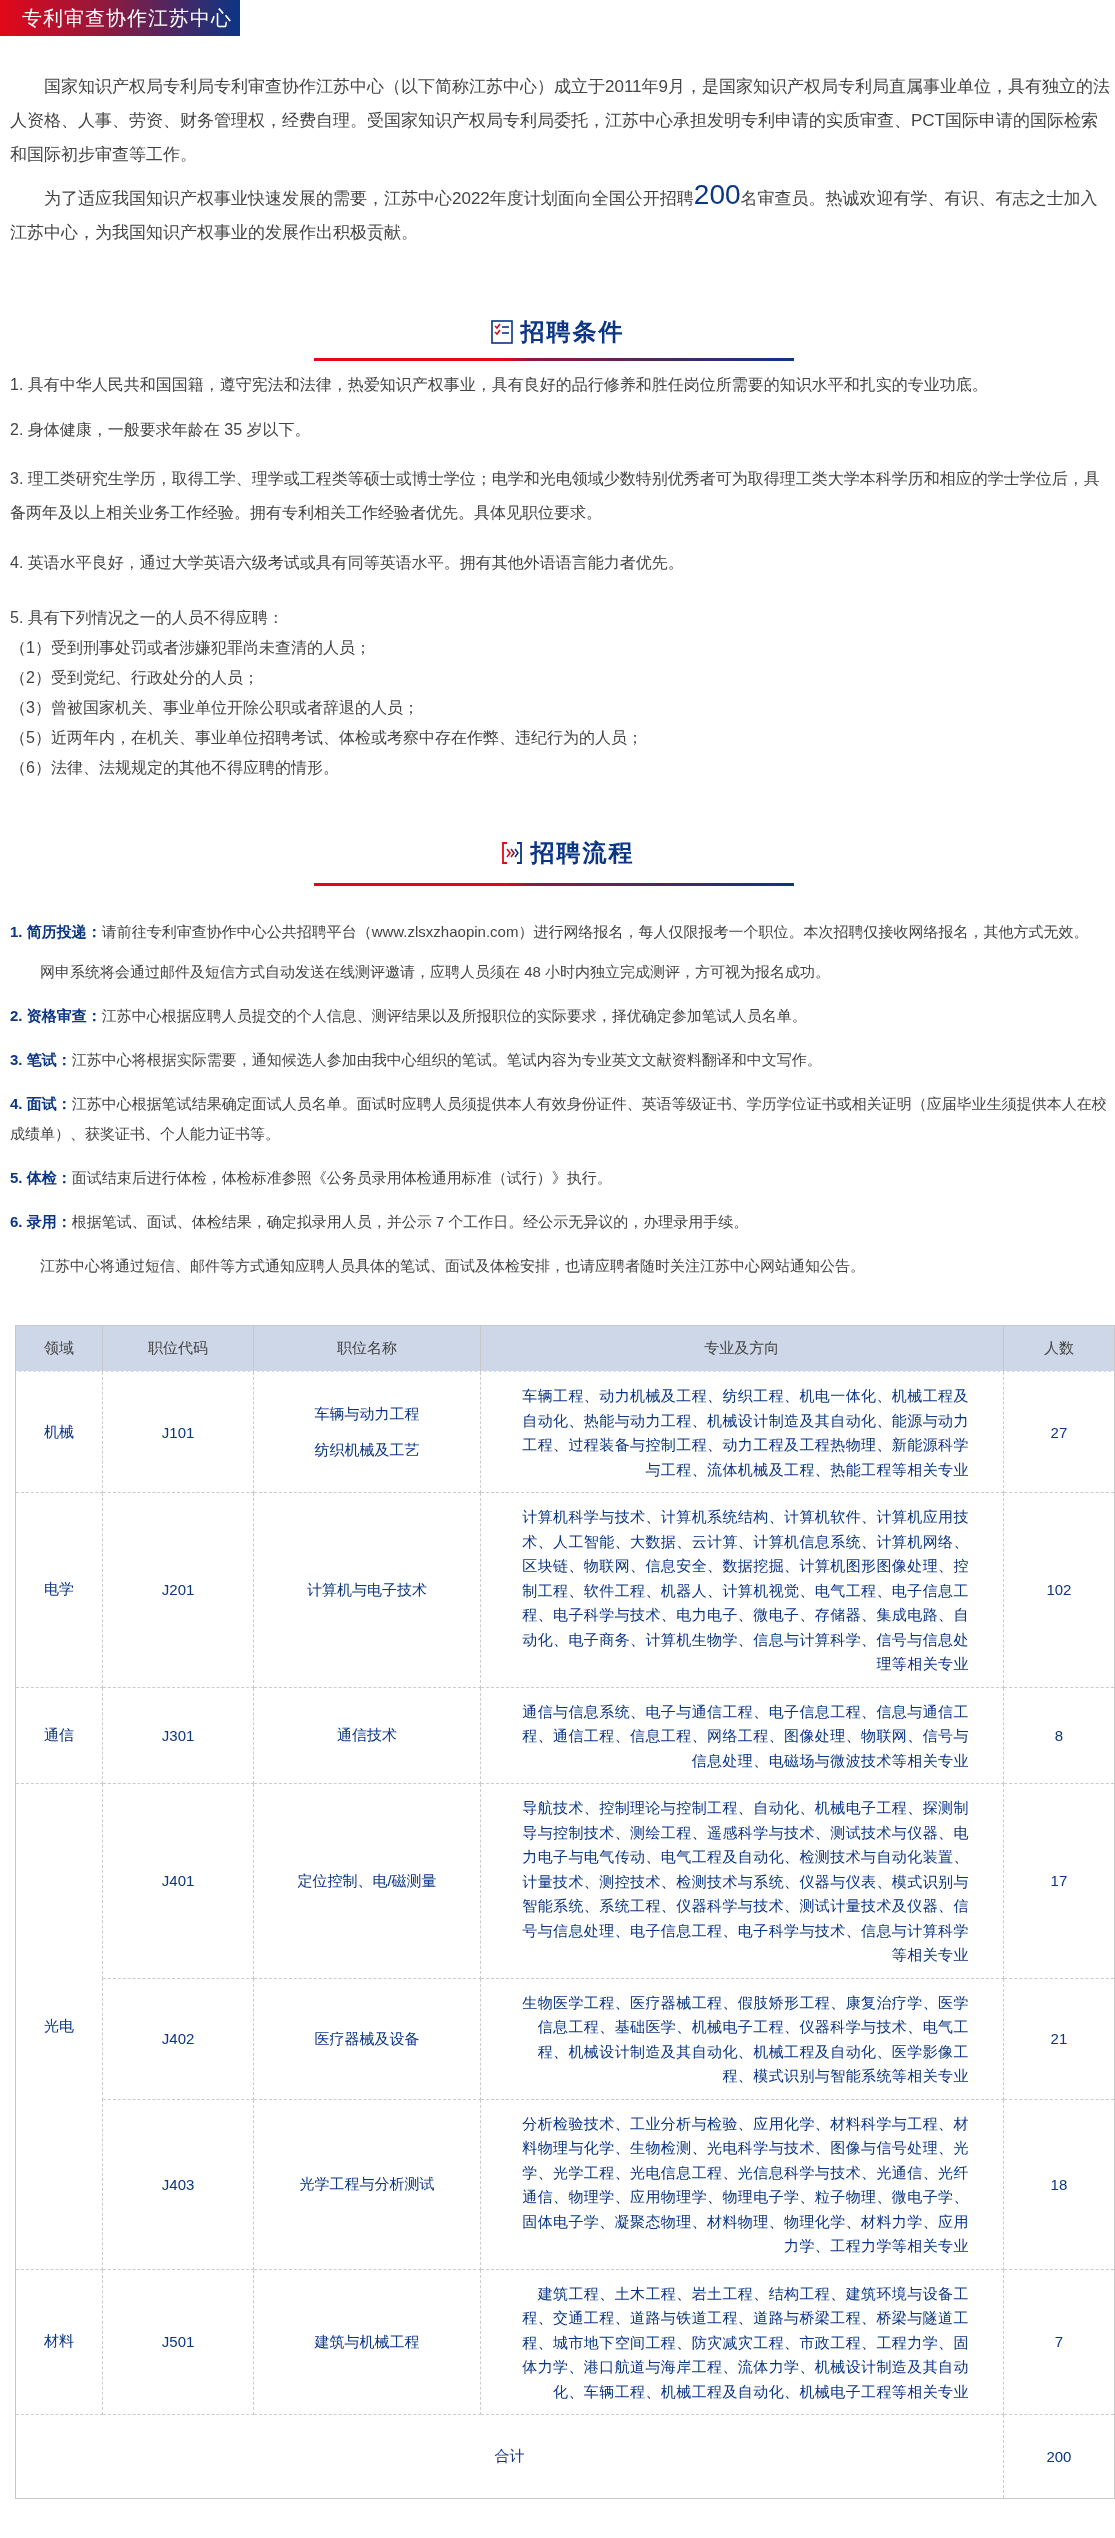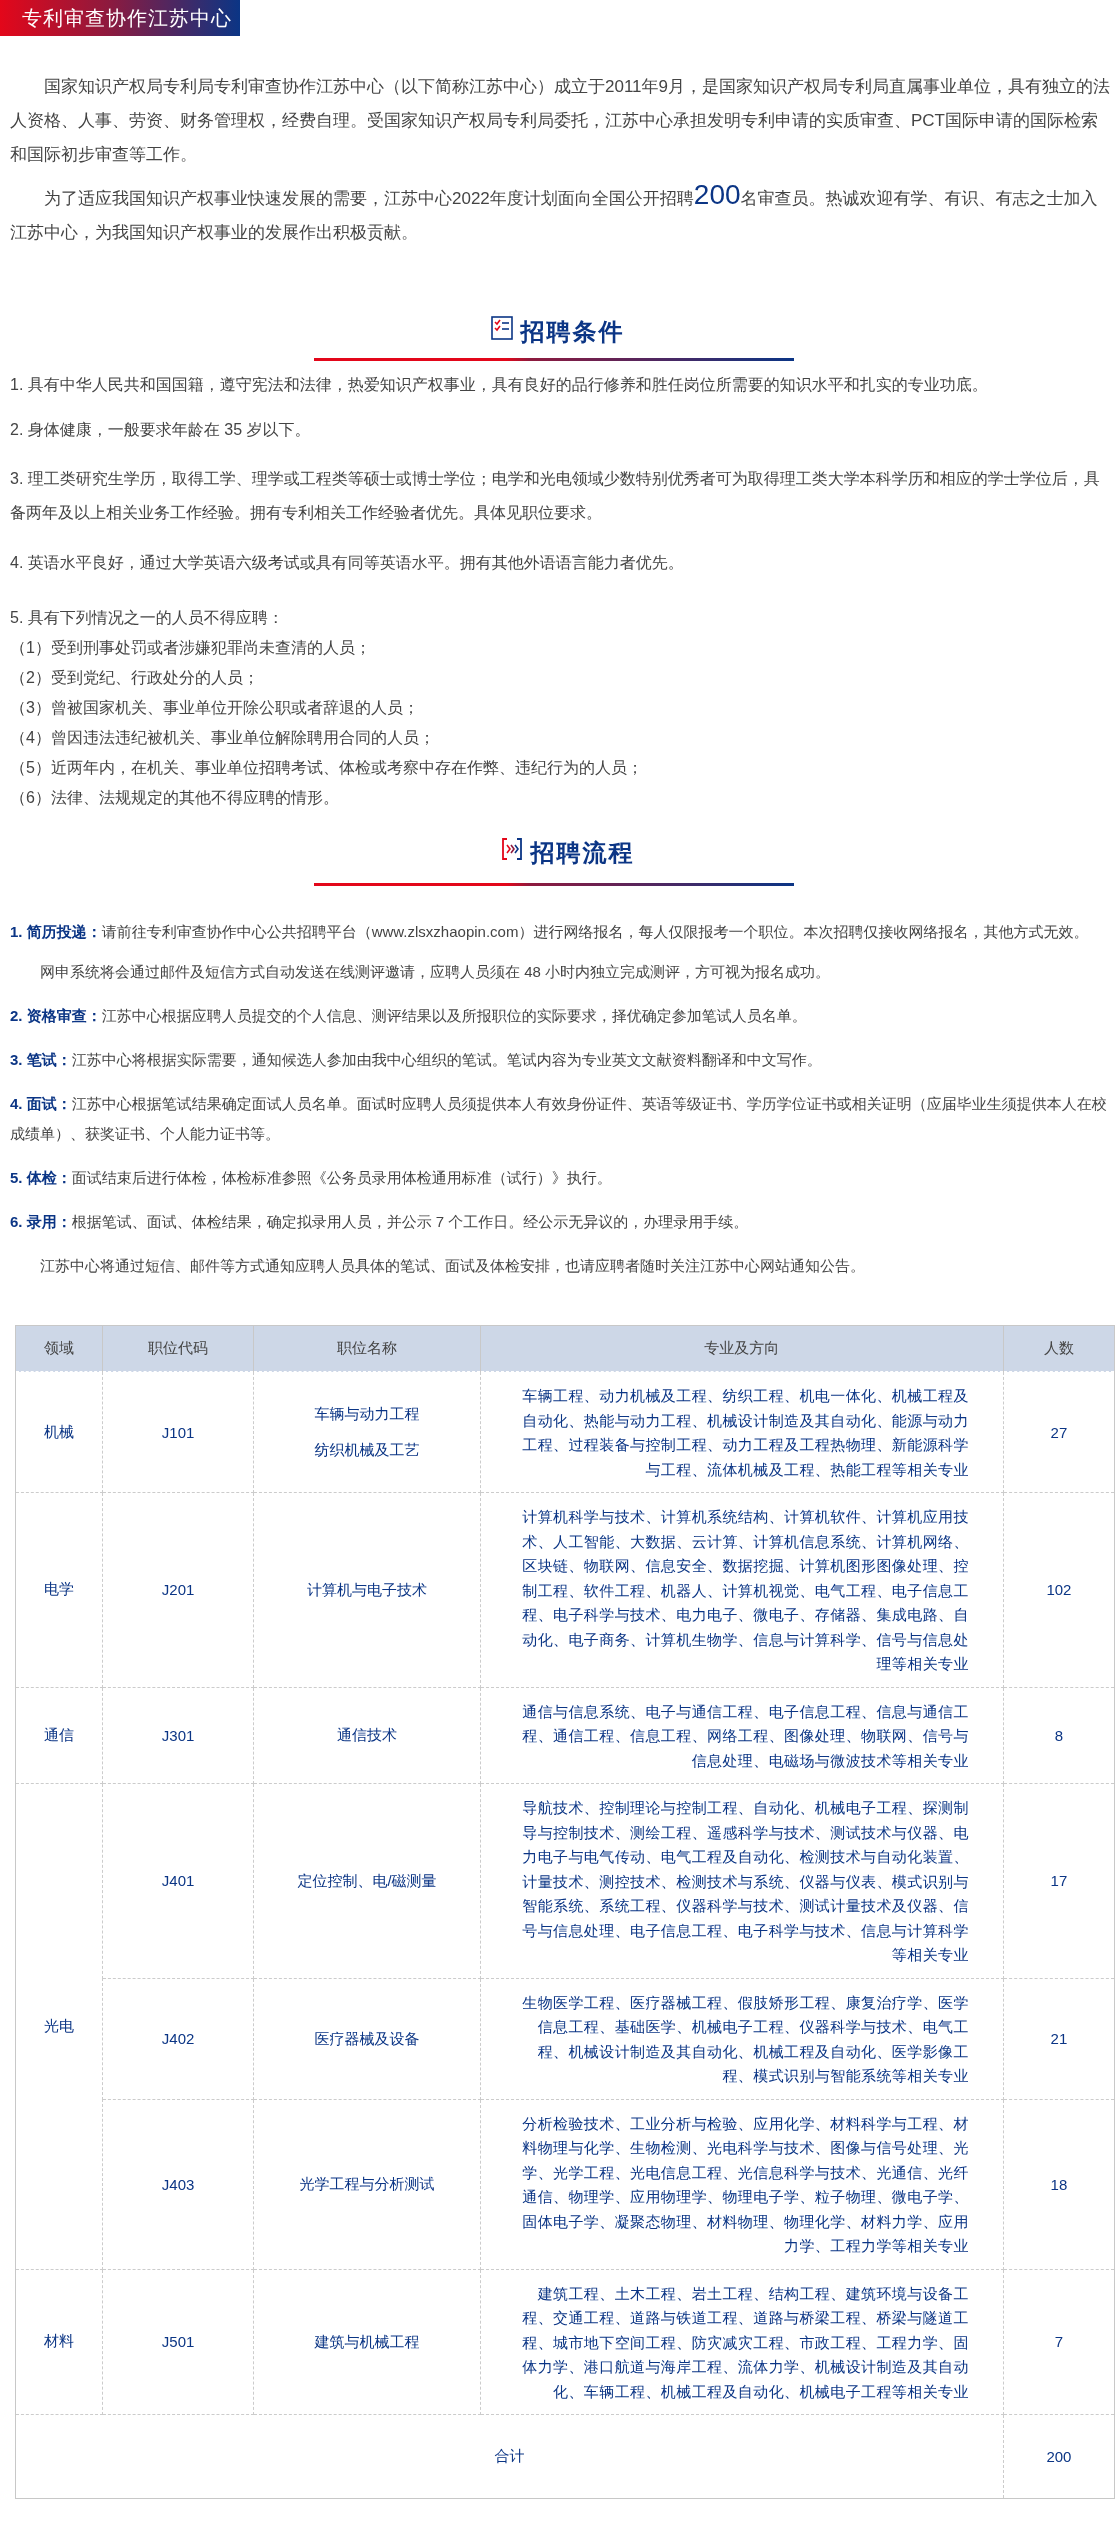--- a/index.html
+++ b/index.html
@@ -29,21 +29,21 @@
   }
   .intro p { text-indent: 2em; }
   .intro .big-num { color: #0b3585; font-size: 28px; }
 
   .section-title {
     position: absolute;
     left: 0; width: 1115px;
     text-align: center;
   }
   .section-title .title-row {
-    display: inline-flex; align-items: flex-start; gap: 8px;
+    display: inline-flex; align-items: center; gap: 8px;
     font-size: 24px; color: #0b3585; font-weight: bold; letter-spacing: 2px;
   }
   .section-title .icon { width: 22px; height: 24px; display: inline-block; }
   .section-title .underline {
     position: absolute; left: 314px; width: 480px; height: 3px;
     background: linear-gradient(90deg, #e3071a 0%, #e3071a 40%, #8e1a3e 45%, #0b3585 100%);
   }
   .sec1 { top: 316px; }
   .sec1 .underline { top: 42px; }
   .sec2 { top: 837px; padding-left: 20px; }
@@ -126,21 +126,20 @@
 <div class="cond" style="top:372px;">
   <div class="cond-item">1. 具有中华人民共和国国籍，遵守宪法和法律，热爱知识产权事业，具有良好的品行修养和胜任岗位所需要的知识水平和扎实的专业功底。</div>
   <div class="cond-item">2. 身体健康，一般要求年龄在 35 岁以下。</div>
   <div class="cond-item" style="line-height:34px;">3. 理工类研究生学历，取得工学、理学或工程类等硕士或博士学位；电学和光电领域少数特别优秀者可为取得理工类大学本科学历和相应的学士学位后，具备两年及以上相关业务工作经验。拥有专利相关工作经验者优先。具体见职位要求。</div>
   <div class="cond-item">4. 英语水平良好，通过大学英语六级考试或具有同等英语水平。拥有其他外语语言能力者优先。</div>
   <div style="line-height:30px;margin-top:28px;">5. 具有下列情况之一的人员不得应聘：</div>
   <div class="sub-list">
     <div>（1）受到刑事处罚或者涉嫌犯罪尚未查清的人员；</div>
     <div>（2）受到党纪、行政处分的人员；</div>
     <div>（3）曾被国家机关、事业单位开除公职或者辞退的人员；</div>
-    <div>（4）曾因违法违纪被机关、事业单位解除聘用合同的人员；</div>
     <div>（5）近两年内，在机关、事业单位招聘考试、体检或考察中存在作弊、违纪行为的人员；</div>
     <div>（6）法律、法规规定的其他不得应聘的情形。</div>
   </div>
 </div>
 
 <div class="section-title sec2">
   <div class="title-row">
     <svg class="icon" viewBox="0 0 22 24">
       <path d="M6 2 H2 V22 H6" stroke="#e3071a" stroke-width="1.8" fill="none"></path>
       <path d="M16 2 H20 V22 H16" stroke="#0b3585" stroke-width="1.8" fill="none"></path>

